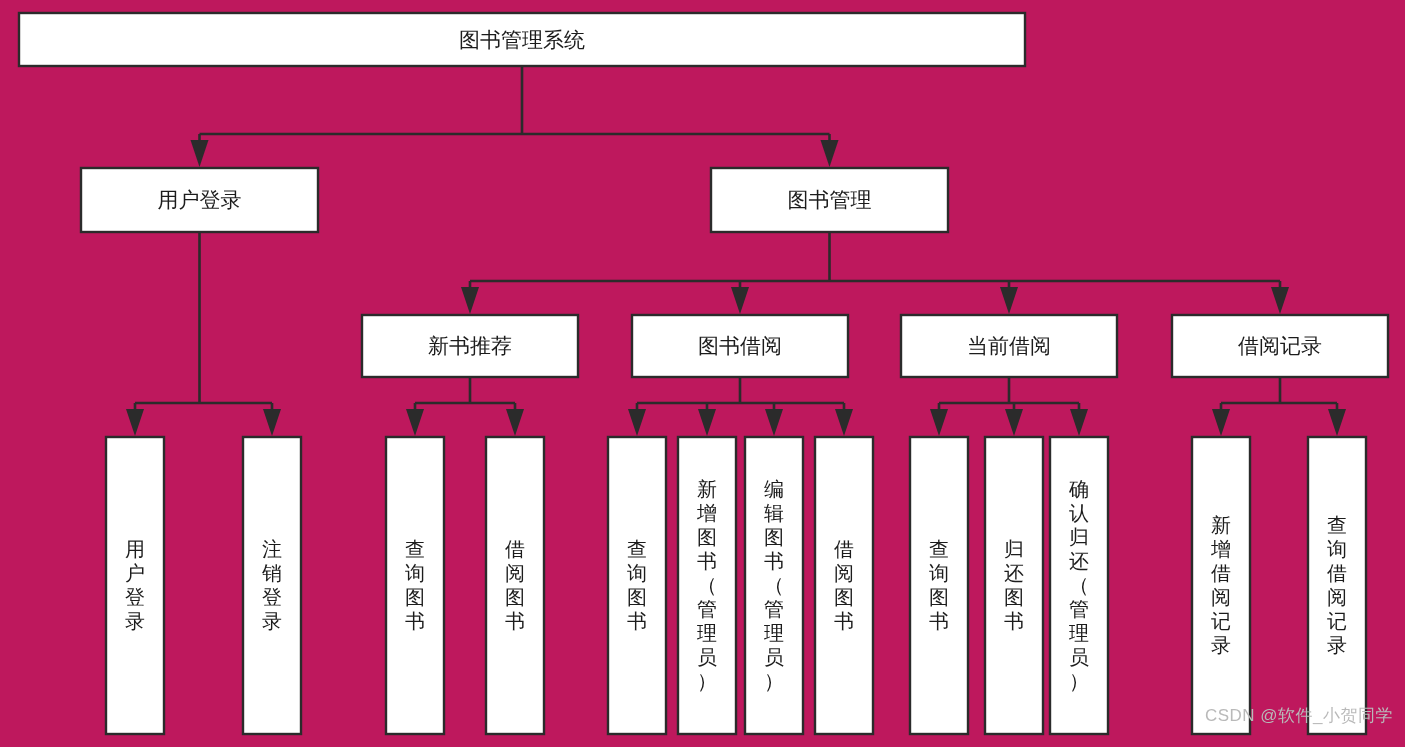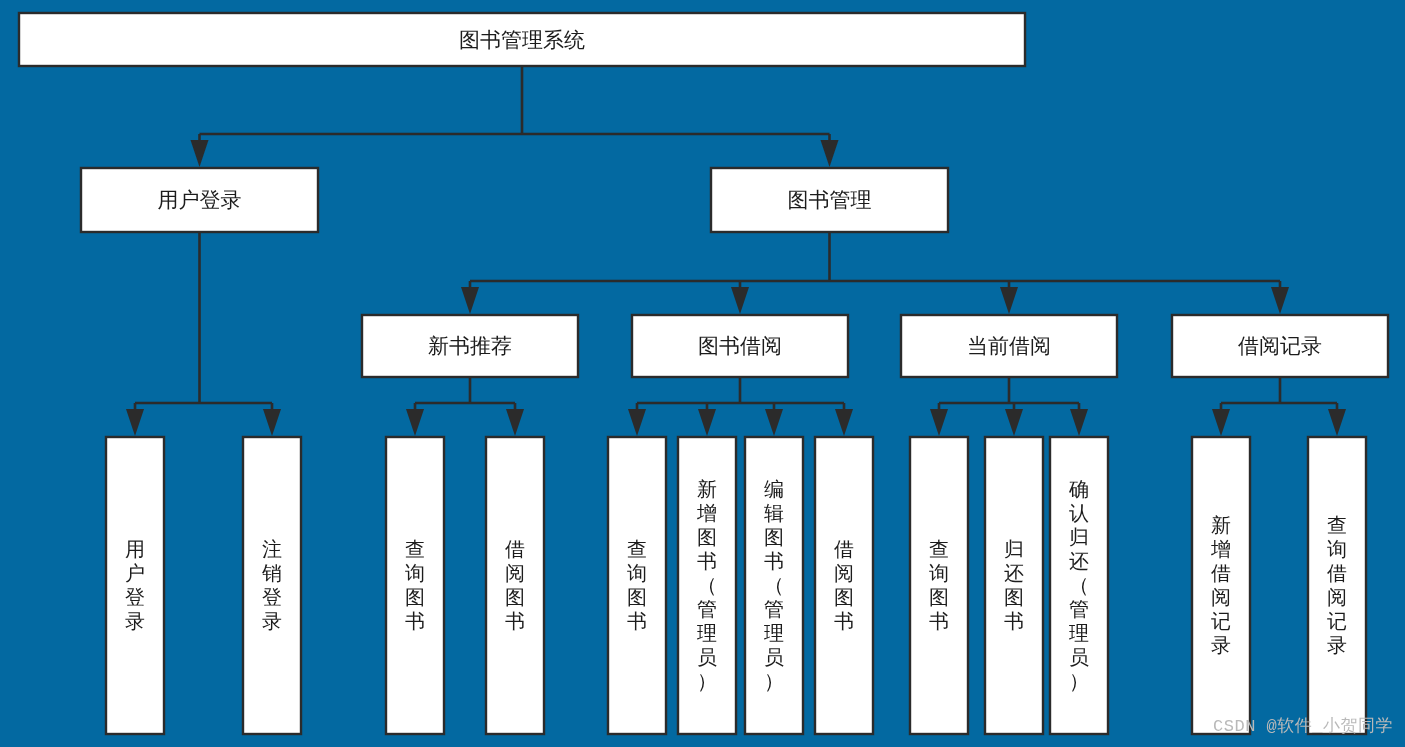--- a/index.html
+++ b/index.html
@@ -10,21 +10,21 @@
   body {
     width: 1405px;
     height: 747px;
     font-family: "DejaVu Sans", "Liberation Sans", sans-serif;
     overflow: hidden;
   }
   #diagram-root {
     position: relative;
     width: 1405px;
     height: 747px;
-    background: #0369a1;
+    background: #be185d;
   }
   svg#flow-svg {
     position: absolute;
     left: 0;
     top: 0;
     width: 1405px;
     height: 747px;
     display: block;
   }
   .node-box {
@@ -51,22 +51,22 @@
   }
   .node-label-v {
     font-family: "DejaVu Sans", "Liberation Sans", sans-serif;
     font-size: 20px;
     fill: #1c1c1c;
     text-anchor: middle;
   }
   .watermark {
     position: absolute;
     right: 12px;
-    bottom: 10px;
-    font-family: Liberation Mono, monospace;
+    bottom: 20px;
+    font-family: Liberation Sans, sans-serif;
     font-size: 17px;
     color: #b9b9b9;
     letter-spacing: 0.5px;
     white-space: nowrap;
     user-select: none;
     margin-top: 22px;
   }
 </style>
 </head>
 <body>

